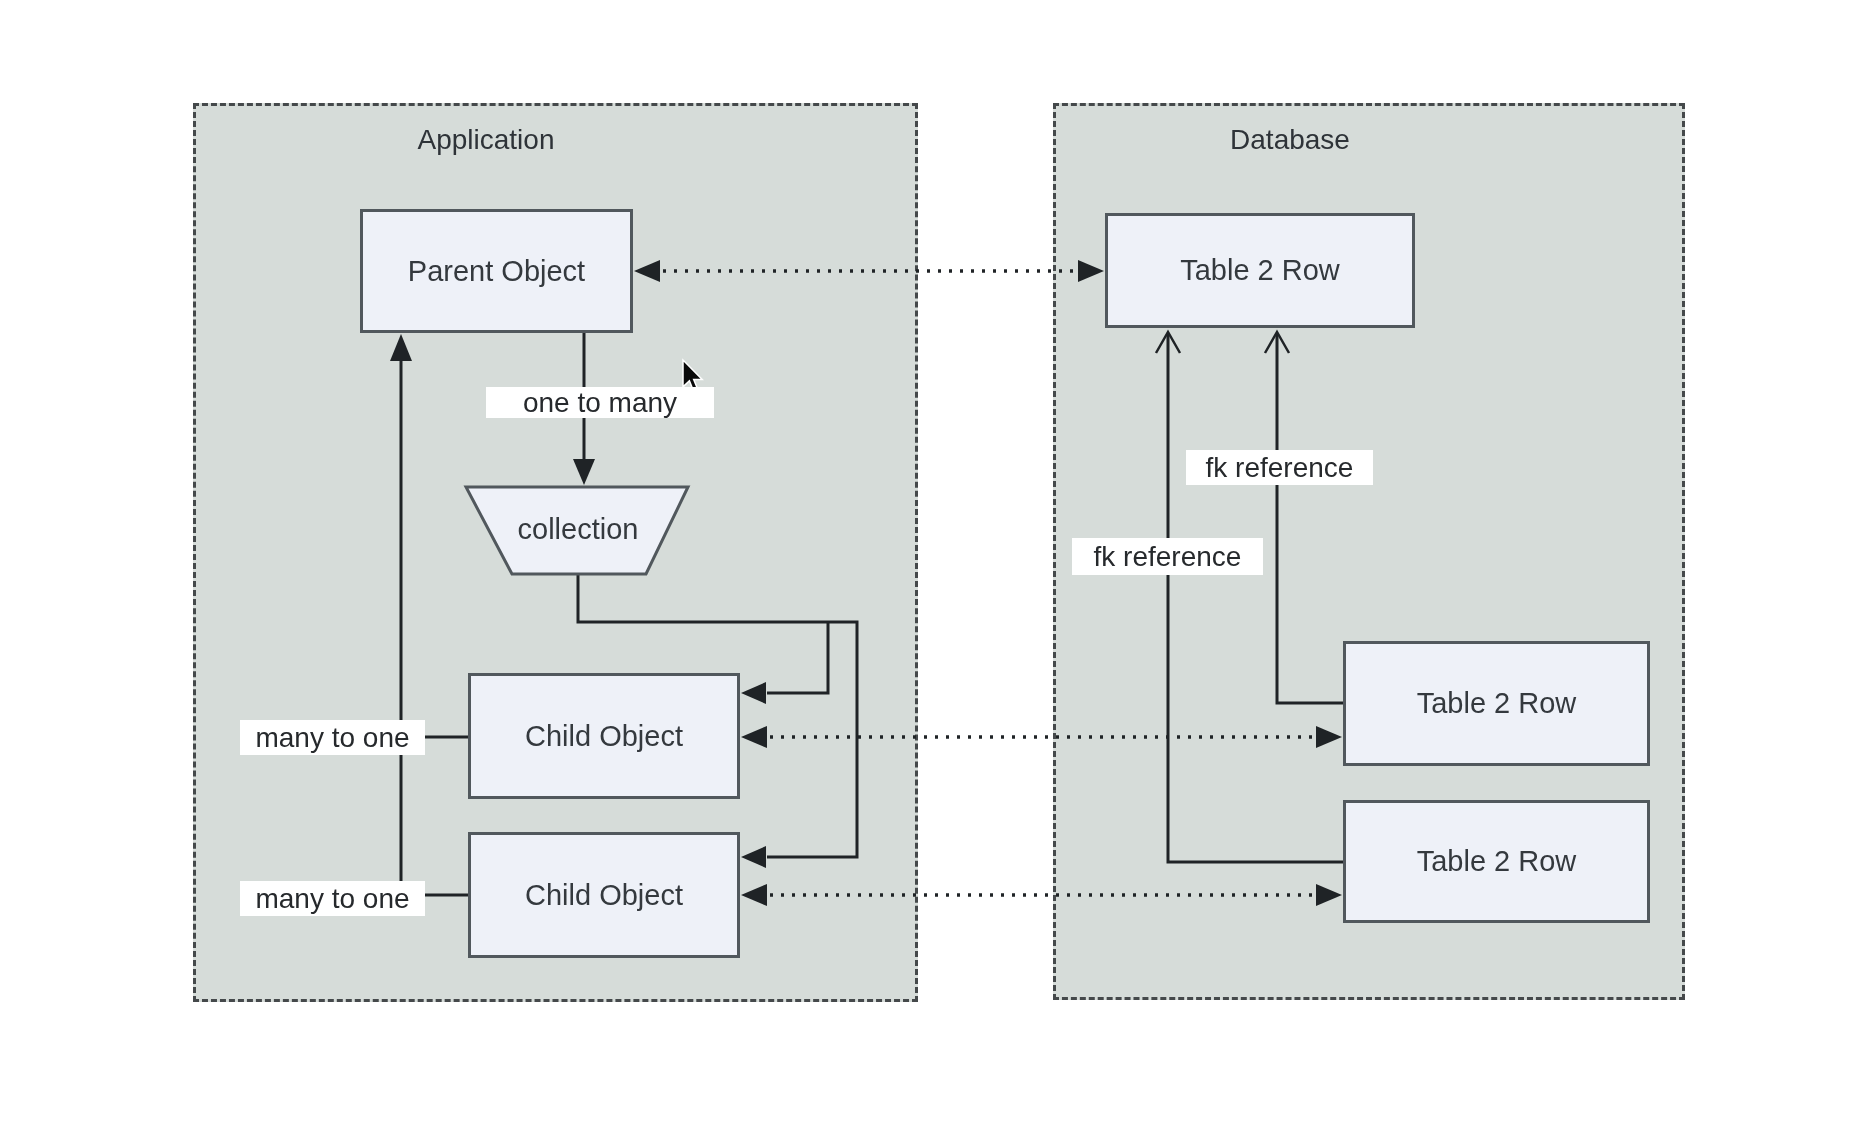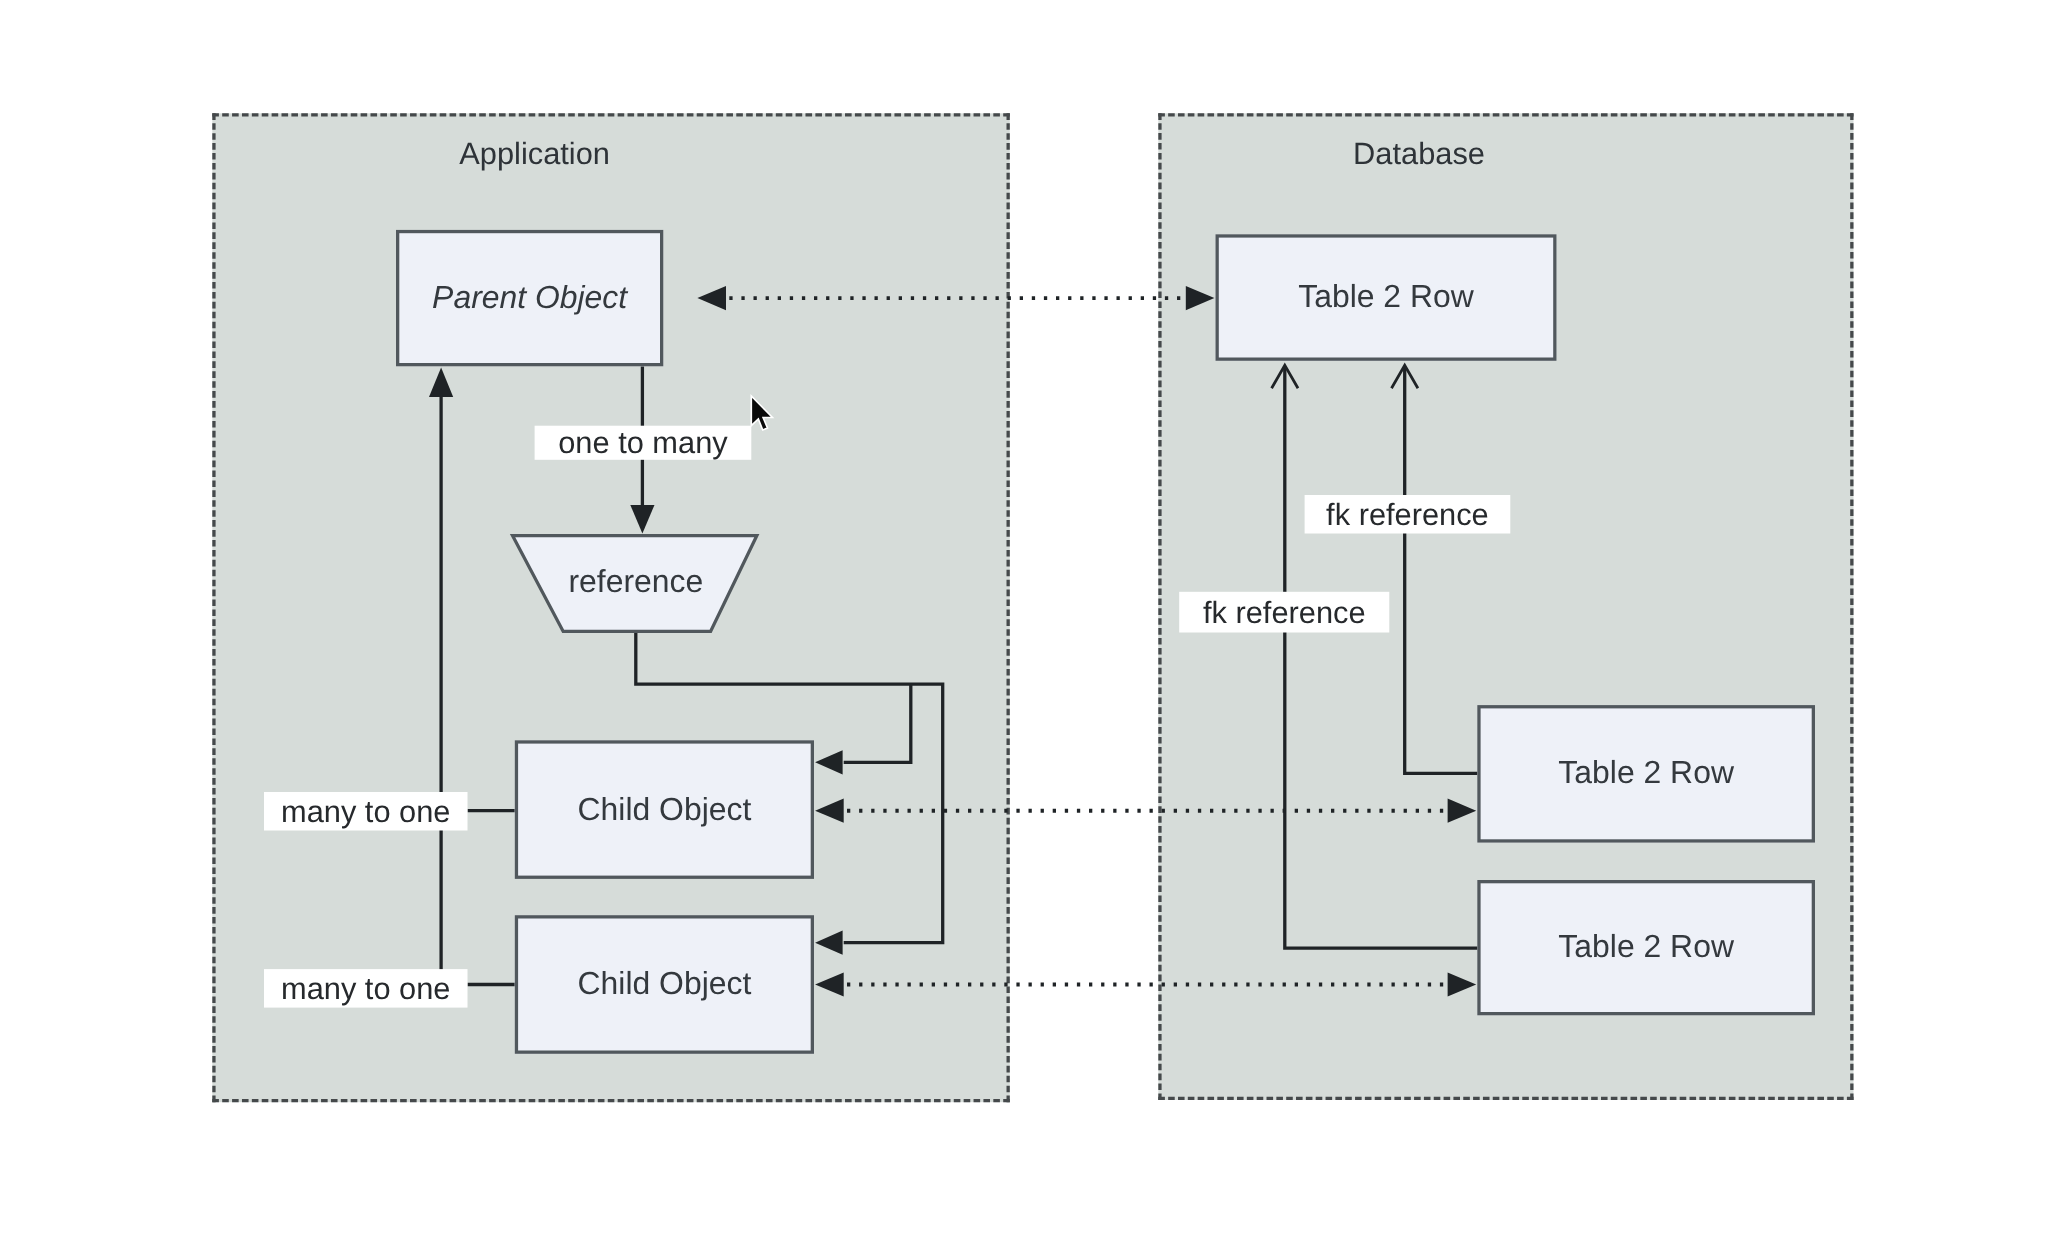--- a/index.html
+++ b/index.html
@@ -18,37 +18,37 @@
     color:#2e3338;top:124px;height:32px;line-height:32px;z-index:4;
   }
   .title--app{left:336px;}
   .title--db{left:1140px;}
   .edges{position:absolute;left:0;top:0;z-index:2;}
   .node{
     position:absolute;background:#eef1f8;border:3px solid #51585d;
     box-sizing:border-box;display:flex;align-items:center;justify-content:center;
     font-size:29px;color:#34393e;z-index:3;
   }
-  .node--parent{left:360px;top:209px;width:243px;height:124px;font-style:italic;}
+  .node--parent{left:360px;top:209px;width:273px;height:124px;}
   .node--table1{left:1105px;top:213px;width:310px;height:115px;}
   .node--child1{left:468px;top:673px;width:272px;height:126px;}
   .node--child2{left:468px;top:832px;width:272px;height:126px;}
   .node--t2r1{left:1343px;top:641px;width:307px;height:125px;}
   .node--t2r2{left:1343px;top:800px;width:307px;height:123px;}
   .collection-label{
     position:absolute;left:478px;top:512px;width:200px;height:34px;
     display:flex;align-items:center;justify-content:center;
     font-size:29px;color:#34393e;z-index:3;
   }
   .edge-label{
     position:absolute;background:#ffffff;display:flex;align-items:center;
     justify-content:center;font-size:28px;color:#26292c;z-index:4;
     box-sizing:border-box;
   }
-  .elabel--one-to-many{left:486px;top:387px;width:197px;height:31px;}
+  .elabel--one-to-many{left:486px;top:387px;width:228px;height:31px;}
   .elabel--many-to-one-1{left:240px;top:720px;width:185px;height:35px;}
   .elabel--many-to-one-2{left:240px;top:881px;width:185px;height:35px;}
   .elabel--fk-1{left:1186px;top:450px;width:187px;height:35px;}
   .elabel--fk-2{left:1072px;top:538px;width:191px;height:37px;}
   .stroke{stroke:#1f2326;stroke-width:3;fill:none;}
   .stroke-dotted{stroke:#1f2326;stroke-width:3.5;fill:none;stroke-dasharray:3 8;}
   .ah{fill:#1f2326;stroke:none;}
   .ah-open{stroke:#1f2326;stroke-width:2.5;fill:none;}
   .cursor{fill:#0a0a0a;stroke:#ffffff;stroke-width:1.5;}
 </style>
@@ -93,21 +93,21 @@
 
     <polygon points="466,487 688,487 646,574 512,574" fill="#eef1f8" stroke="#51585d" stroke-width="3"></polygon>
 
     <path class="cursor" d="M683 360 L683 386.9 L689.4 380.8 L693.4 390.9 L697.7 389.1 L693.7 379.5 L702.2 379.5 Z"></path>
   </svg>
 
   <div class="container-title title--app">Application</div>
   <div class="container-title title--db">Database</div>
 
   <div class="node node--parent">Parent Object</div>
-  <div class="collection-label">reference</div>
+  <div class="collection-label">collection</div>
   <div class="node node--child1">Child Object</div>
   <div class="node node--child2">Child Object</div>
   <div class="node node--table1">Table 2 Row</div>
   <div class="node node--t2r1">Table 2 Row</div>
   <div class="node node--t2r2">Table 2 Row</div>
 
   <div class="edge-label elabel--one-to-many">one to many</div>
   <div class="edge-label elabel--many-to-one-1">many to one</div>
   <div class="edge-label elabel--many-to-one-2">many to one</div>
   <div class="edge-label elabel--fk-1">fk reference</div>

